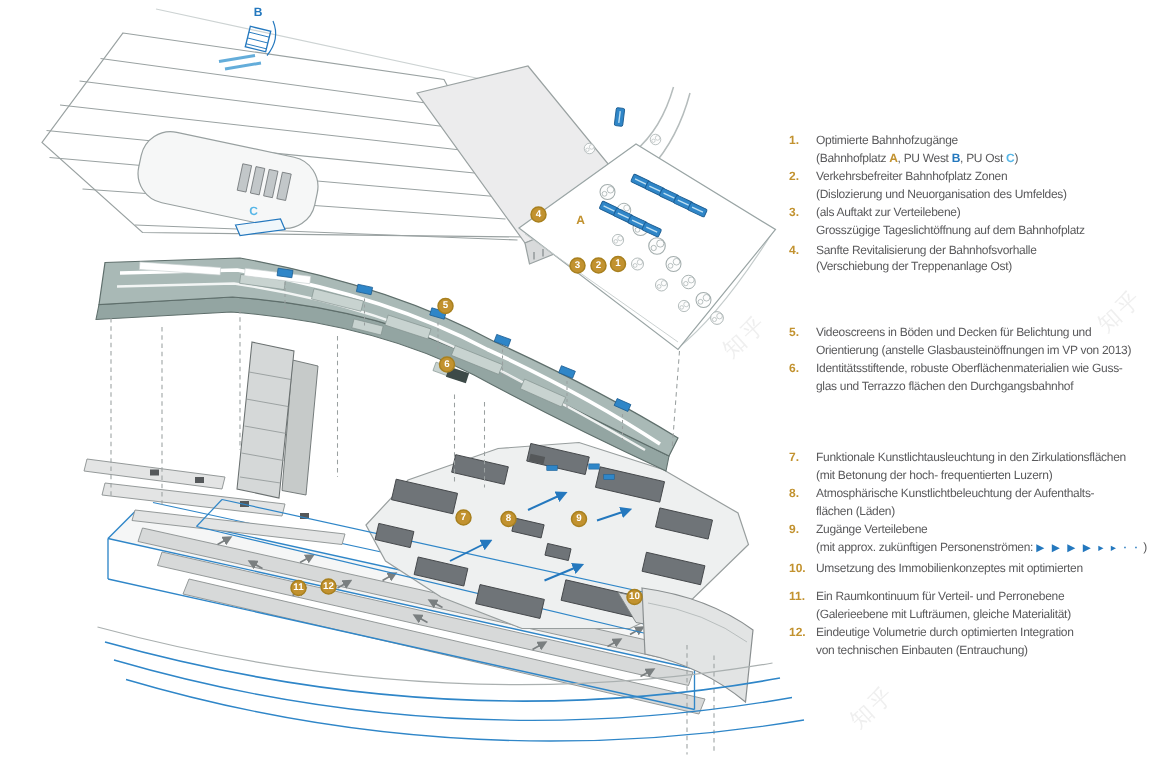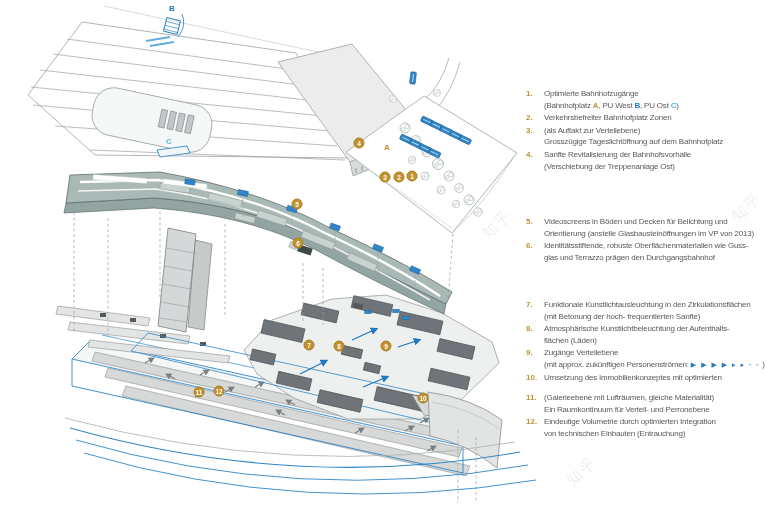--- a/index.html
+++ b/index.html
@@ -334,20 +334,21 @@
           <span class="ann-num">1.</span>
           <div class="ann-text">
             <div class="ann-line"><span>Optimierte Bahnhofzugänge</span></div>
             <div class="ann-line"><span>(Bahnhofplatz </span><span class="seg-gold">A</span><span>, PU West </span><span class="seg-blue">B</span><span>, PU Ost </span><span class="seg-cyan">C</span><span>)</span></div>
           </div>
         </div>
         <div class="ann-item">
           <span class="ann-num">2.</span>
           <div class="ann-text">
             <div class="ann-line"><span>Verkehrsbefreiter Bahnhofplatz Zonen</span></div>
+            <div class="ann-line"><span>(Dislozierung und Neuorganisation des Umfeldes)</span></div>
           </div>
         </div>
         <div class="ann-item">
           <span class="ann-num">3.</span>
           <div class="ann-text">
             <div class="ann-line"><span>(als Auftakt zur Verteilebene)</span></div>
             <div class="ann-line"><span>Grosszügige Tageslichtöffnung auf dem Bahnhofplatz</span></div>
           </div>
         </div>
         <div class="ann-item">
@@ -363,30 +364,30 @@
           <span class="ann-num">5.</span>
           <div class="ann-text">
             <div class="ann-line"><span>Videoscreens in Böden und Decken für Belichtung und</span></div>
             <div class="ann-line"><span>Orientierung (anstelle Glasbausteinöffnungen im VP von 2013)</span></div>
           </div>
         </div>
         <div class="ann-item">
           <span class="ann-num">6.</span>
           <div class="ann-text">
             <div class="ann-line"><span>Identitätsstiftende, robuste Oberflächenmaterialien wie Guss-</span></div>
-            <div class="ann-line"><span>glas und Terrazzo prägen den Durchgangsbahnhof</span></div>
+            <div class="ann-line"><span>glas und Terrazzo flächen den Durchgangsbahnhof</span></div>
           </div>
         </div>
       </div>
     <div class="ann-group" style="top:299px">
         <div class="ann-item">
           <span class="ann-num">7.</span>
           <div class="ann-text">
             <div class="ann-line"><span>Funktionale Kunstlichtausleuchtung in den Zirkulationsflächen</span></div>
-            <div class="ann-line"><span>(mit Betonung der hoch- frequentierten Sanfte)</span></div>
+            <div class="ann-line"><span>(mit Betonung der hoch- frequentierten Luzern)</span></div>
           </div>
         </div>
         <div class="ann-item">
           <span class="ann-num">8.</span>
           <div class="ann-text">
             <div class="ann-line"><span>Atmosphärische Kunstlichtbeleuchtung der Aufenthalts-</span></div>
             <div class="ann-line"><span>flächen (Läden)</span></div>
           </div>
         </div>
         <div class="ann-item">
@@ -400,22 +401,22 @@
           <span class="ann-num">10.</span>
           <div class="ann-text">
             <div class="ann-line"><span>Umsetzung des Immobilienkonzeptes mit optimierten</span></div>
           </div>
         </div>
       </div>
     <div class="ann-group" style="top:392px">
         <div class="ann-item">
           <span class="ann-num">11.</span>
           <div class="ann-text">
+            <div class="ann-line"><span>Ein Raumkontinuum für Verteil- und Perronebene</span></div>
             <div class="ann-line"><span>(Galerieebene mit Lufträumen, gleiche Materialität)</span></div>
-            <div class="ann-line"><span>Ein Raumkontinuum für Verteil- und Perronebene</span></div>
           </div>
         </div>
         <div class="ann-item">
           <span class="ann-num">12.</span>
           <div class="ann-text">
             <div class="ann-line"><span>Eindeutige Volumetrie durch optimierten Integration</span></div>
             <div class="ann-line"><span>von technischen Einbauten (Entrauchung)</span></div>
           </div>
         </div>
       </div>

